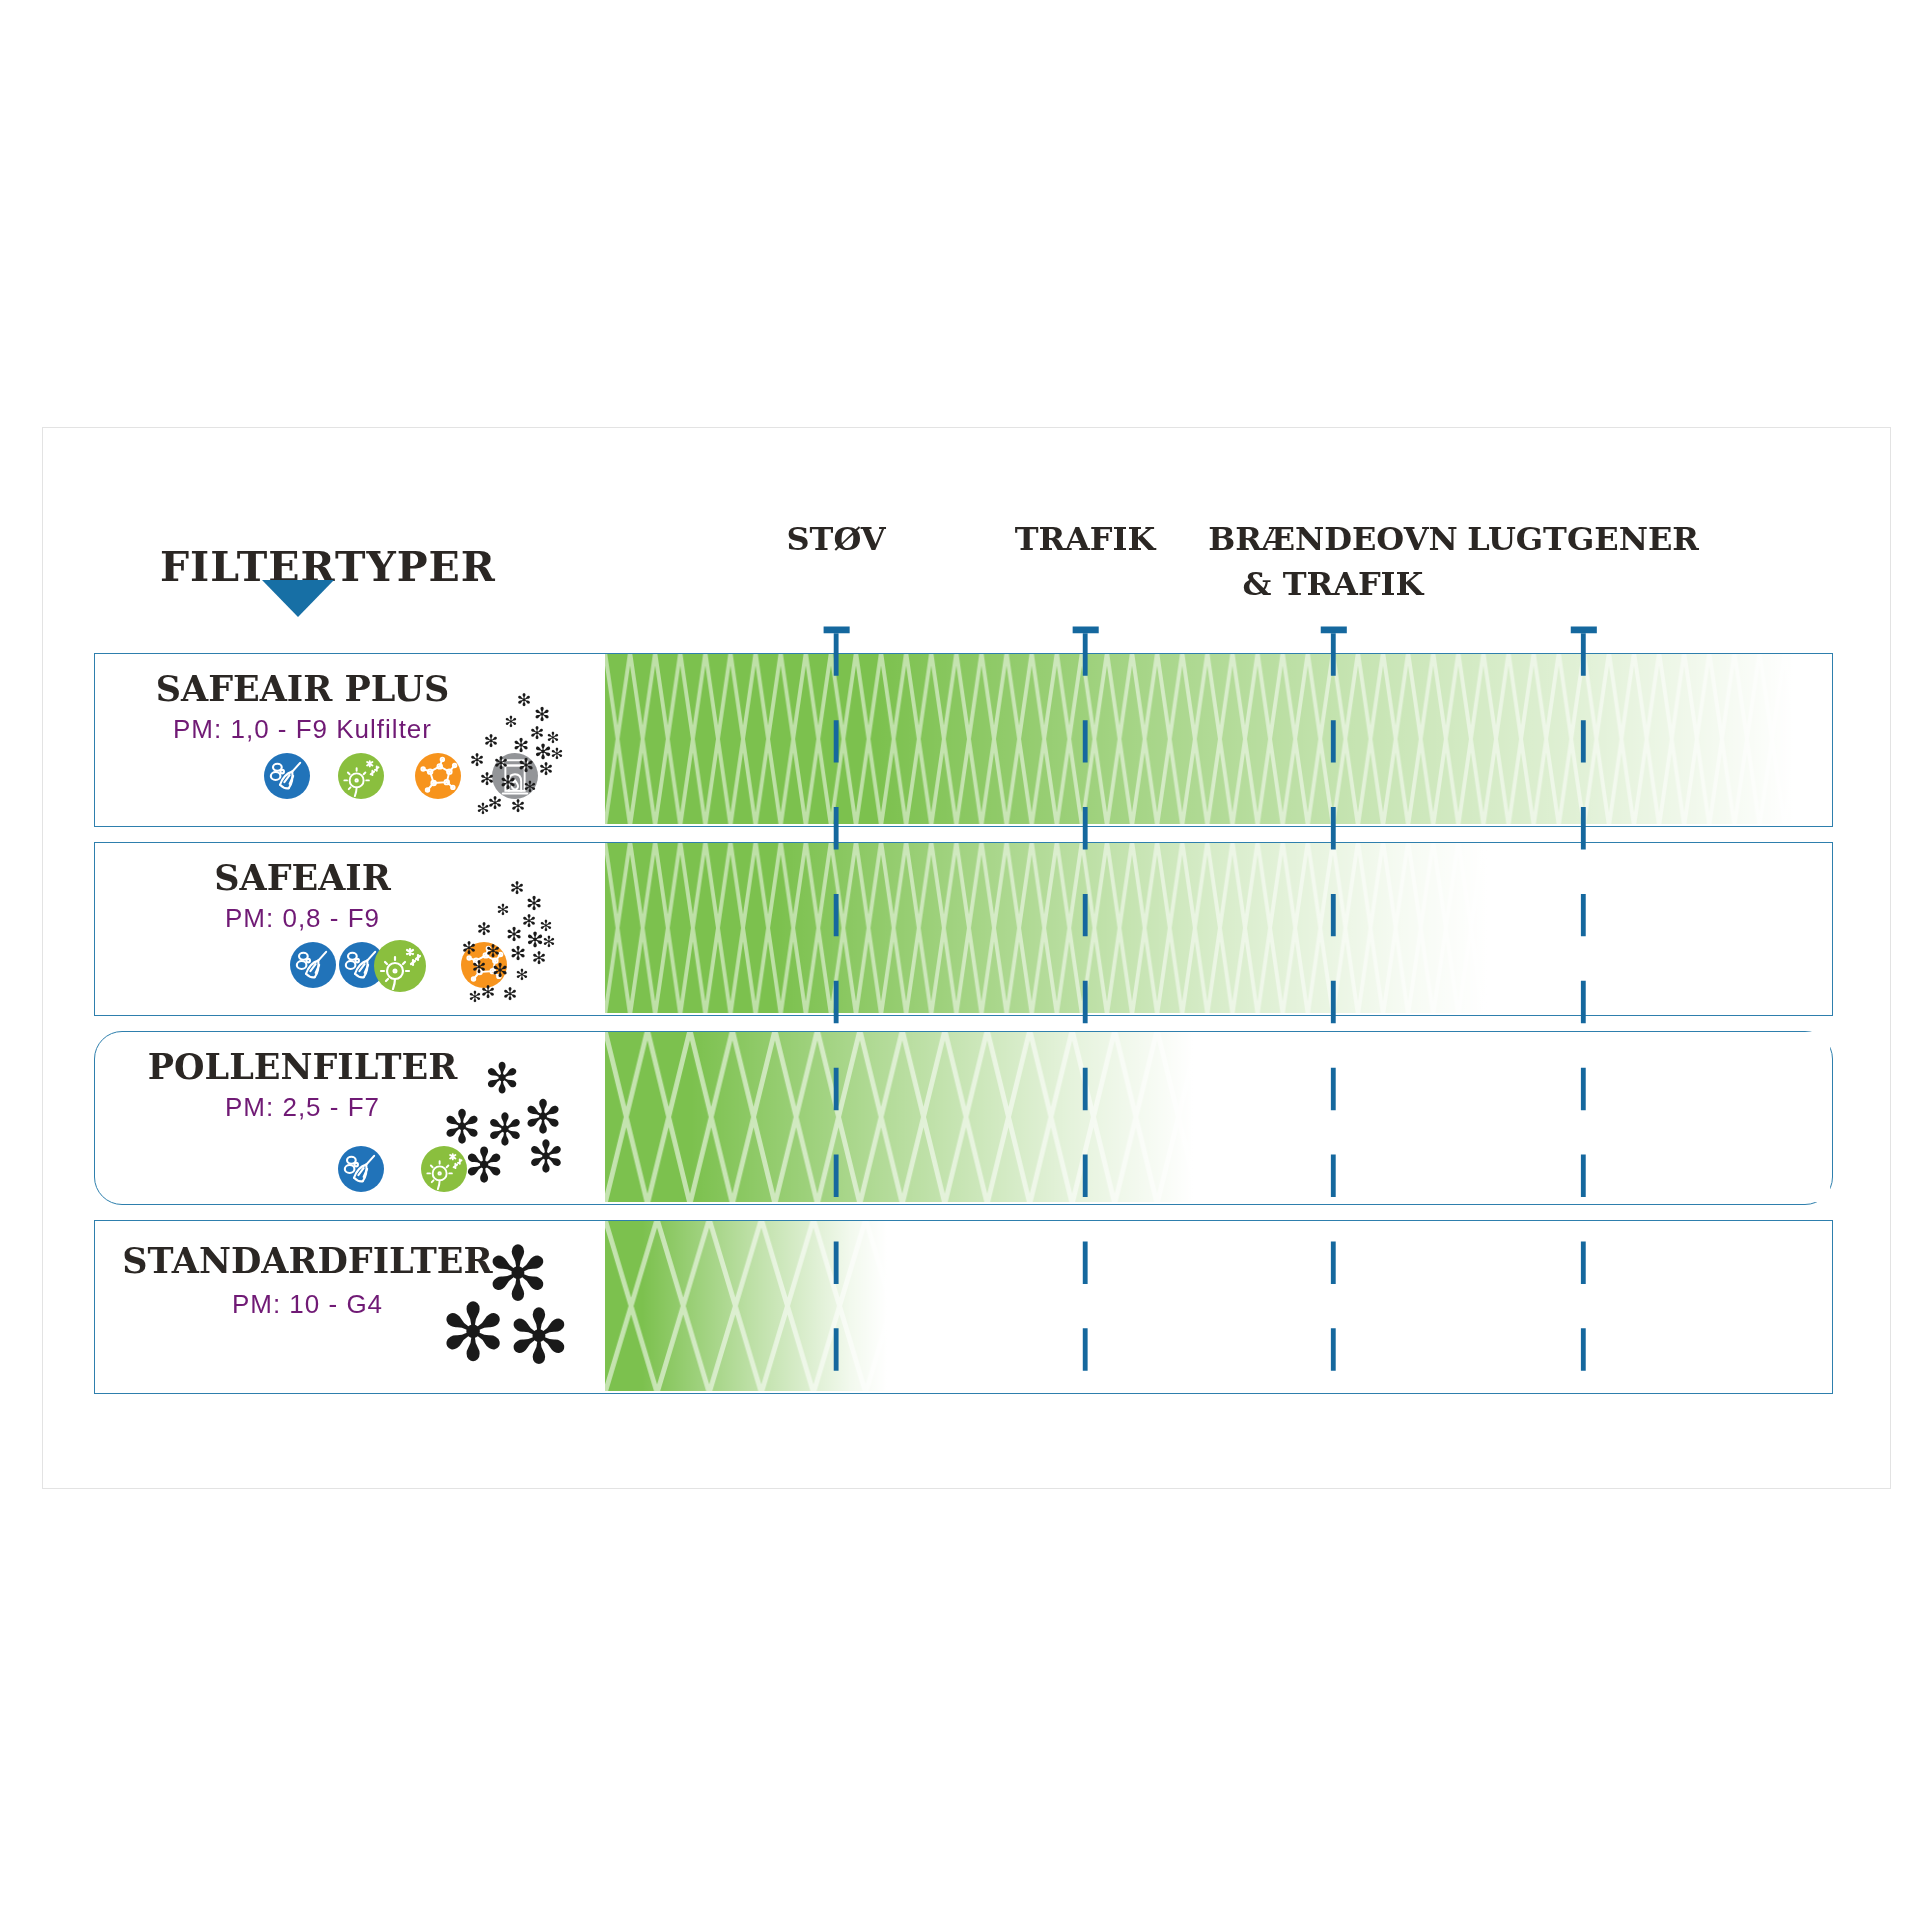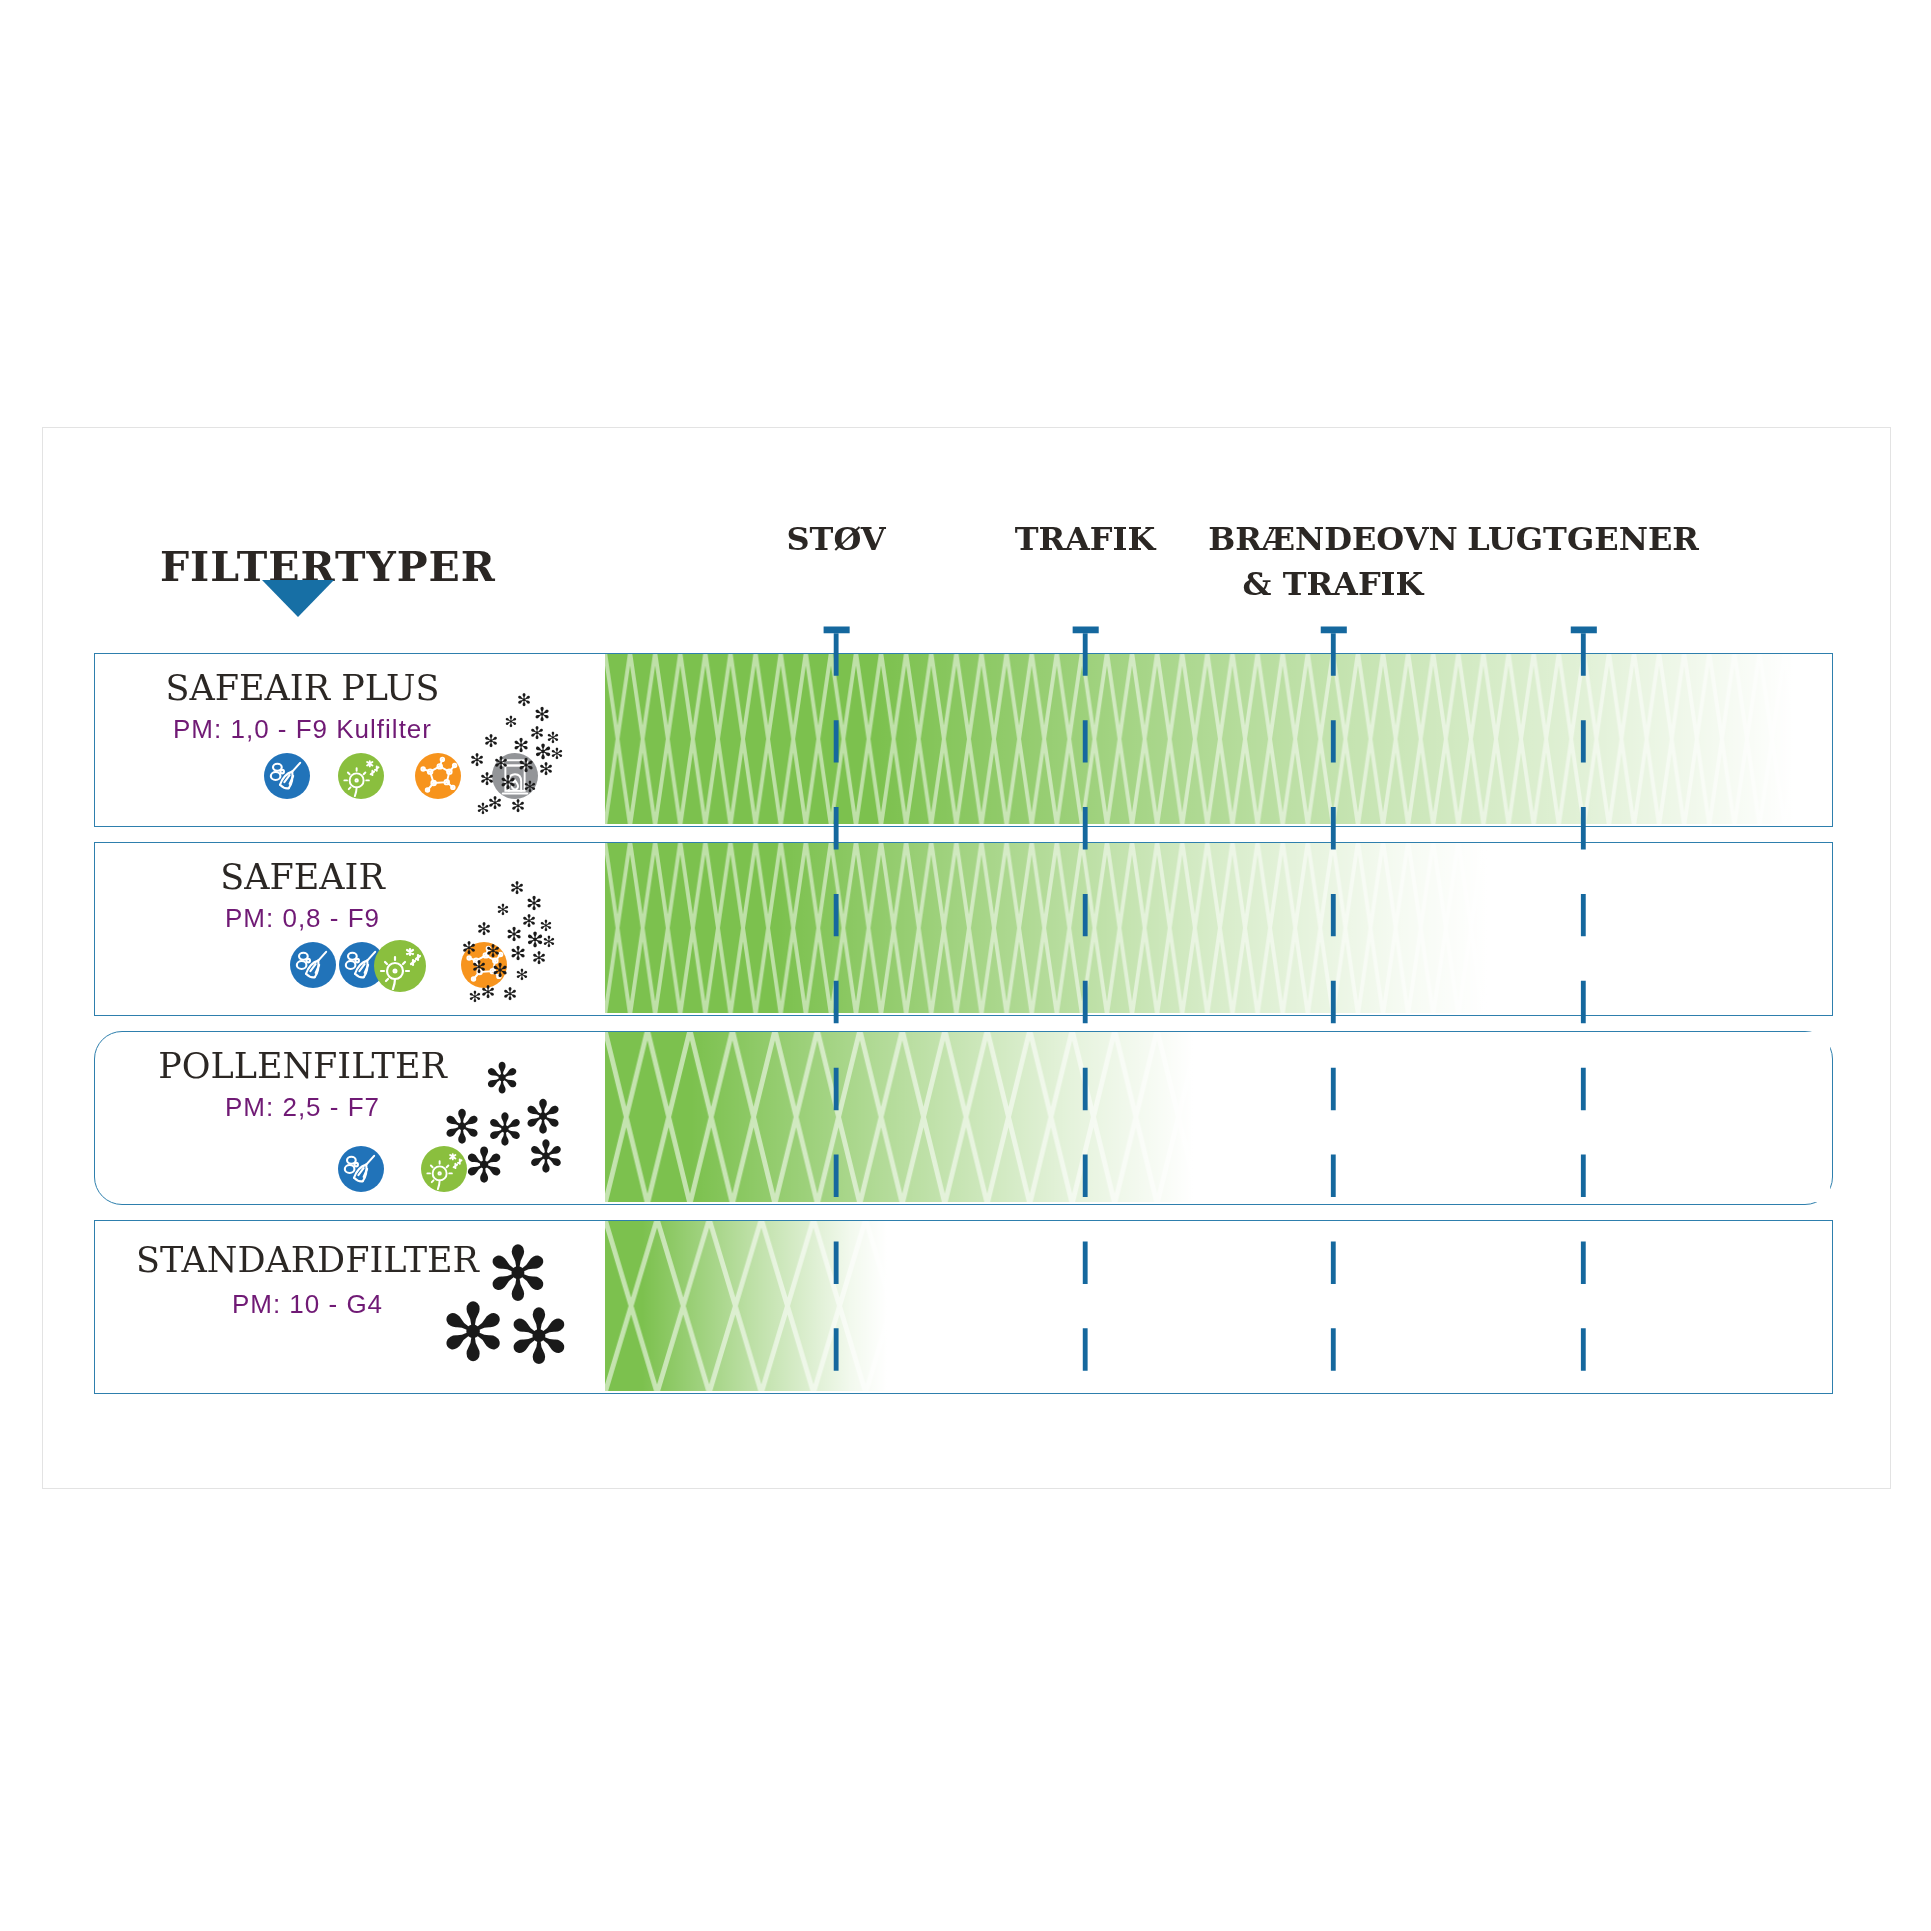--- a/index.html
+++ b/index.html
@@ -14,21 +14,21 @@
         border-top:37px solid #176fa5;}
   .col-header{position:absolute;top:522px;width:348px;margin-left:-174px;text-align:center;
         font-family:"DejaVu Serif",serif;font-weight:700;font-size:32px;color:#2b2724;
         line-height:35px;letter-spacing:0px;}
   .col-header .line2{display:block;margin-top:9.7px;}
   .row{position:absolute;left:94px;width:1739px;height:174px;background:#ffffff;
         border:1.9px solid #2e7fad;box-sizing:border-box;}
   .row1{top:653px;} .row2{top:842px;} .row3{top:1031px;border-radius:28px;} .row4{top:1220px;}
   .bar{position:absolute;left:510px;top:0;width:1225px;height:170px;}
   .row-title{position:absolute;left:0;top:13.5px;width:415px;text-align:center;
-        font-family:"DejaVu Serif",serif;font-weight:400;font-size:35px;color:#2b2724;}
+        font-family:"DejaVu Serif",serif;font-weight:700;font-size:35px;color:#2b2724;}
   .row-spec{position:absolute;left:0;top:60px;width:415px;text-align:center;
         font-size:26px;color:#701a75;letter-spacing:1px;}
   .icon-circle{position:absolute;width:46px;height:46px;border-radius:50%;}
   .icon-circle svg{position:absolute;left:1.9px;top:1.9px;width:42px;height:42px;}
   .particle{position:absolute;transform:translate(-50%,-50%);color:#1a1a1a;line-height:1;}
   .overlay{position:absolute;left:0;top:0;pointer-events:none;}
 </style>
 </head>
 <body>
 

